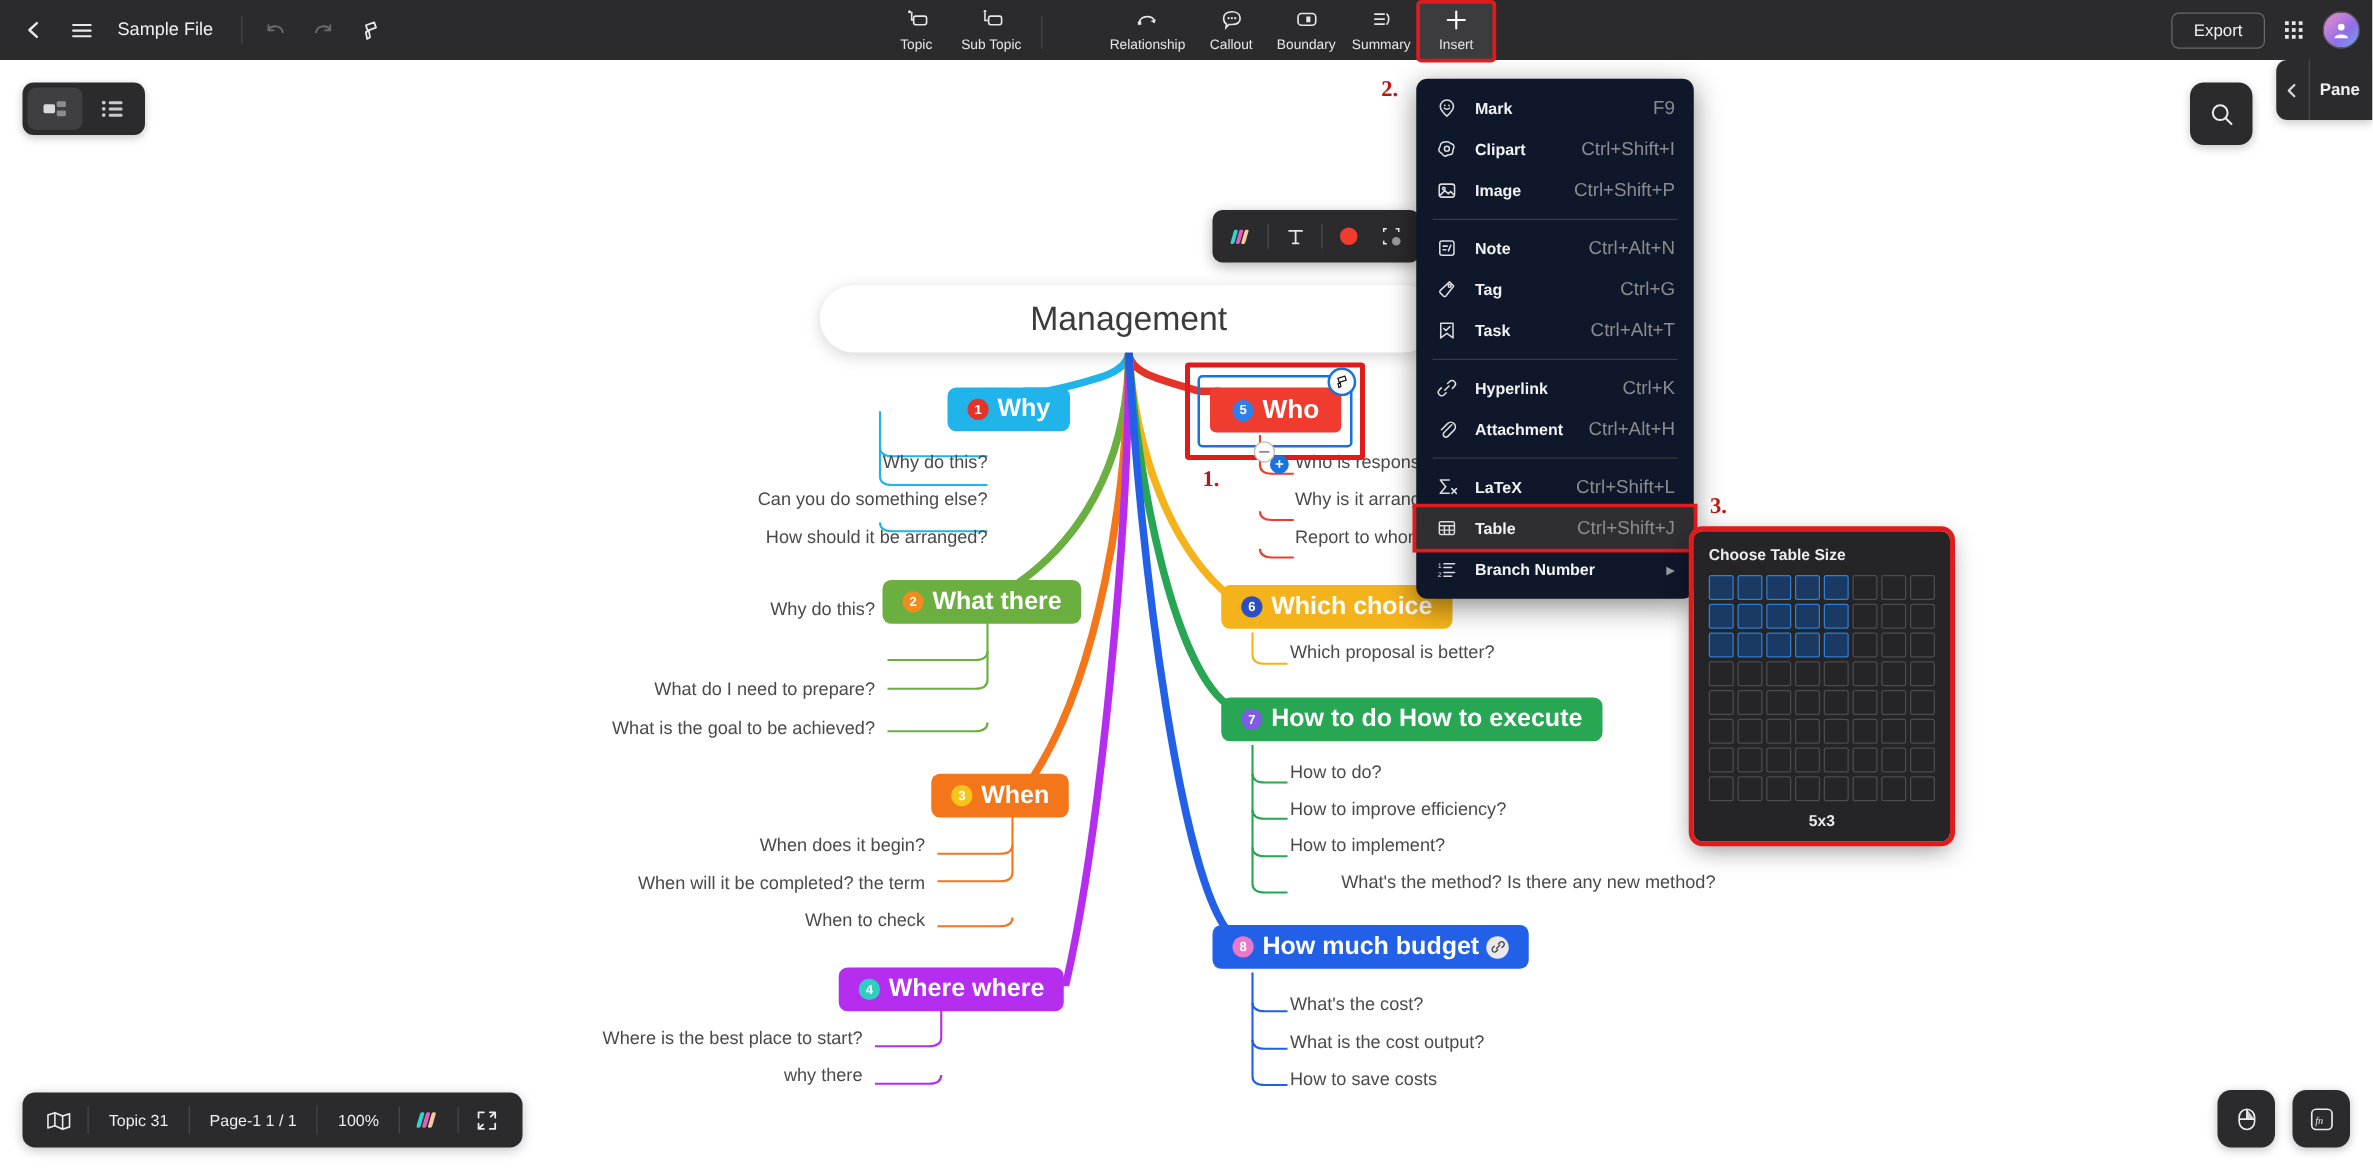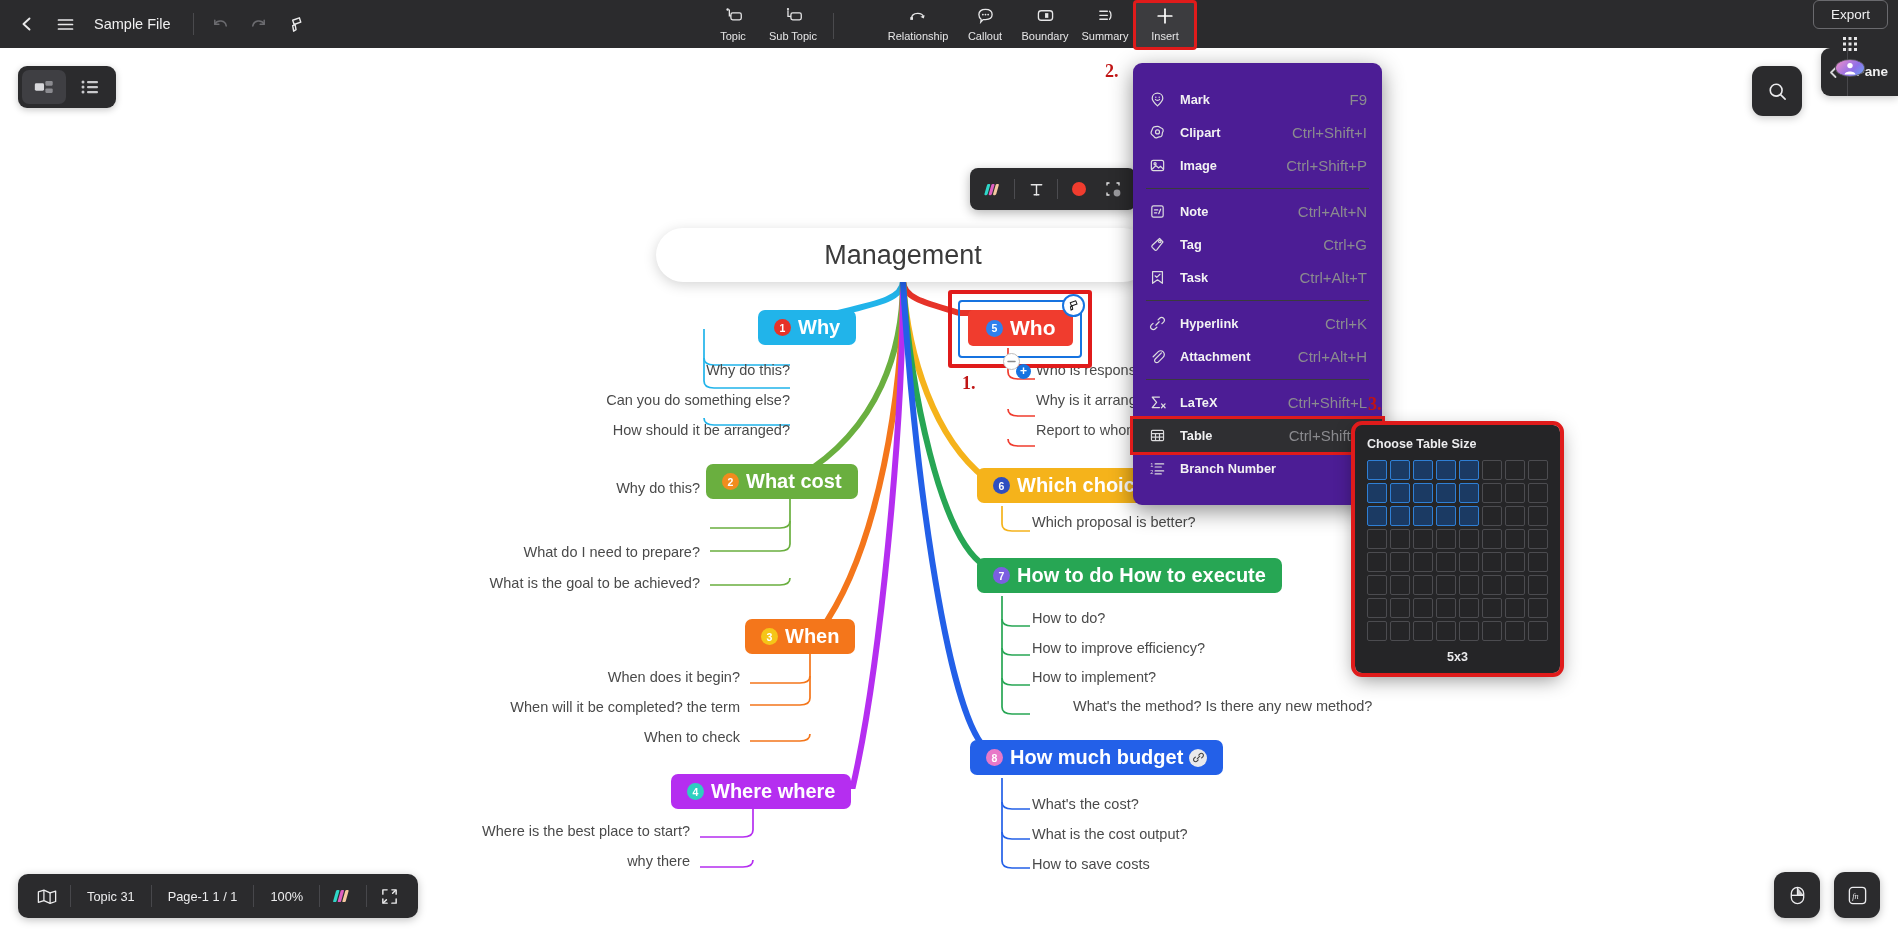--- a/index.html
+++ b/index.html
@@ -43,21 +43,21 @@
   .tool .tlbl { font-size: 11px; line-height: 14px; margin-top: 3px; white-space: nowrap; }
   .tool.wide { width: 74px; margin-left: 37px; }
   .tool.insert-highlight {
     outline: 3px solid #e01b1b; outline-offset: -1px; border-radius: 2px;
     background: #3c3c3f;
   }
   .vdiv { width: 1px; height: 26px; background: #4a4a4d; margin: 0 10px 9px 10px; align-self: flex-end;}
 
   .tb-right {
     position: absolute; right: 10px; top: 0; height: 48px;
-    display: flex; align-items: center; gap: 6px; flex-direction: column;
+    display: flex; align-items: center; gap: 6px;
   }
   .export-btn {
     border: 1px solid #6a6a6e; color: #f0f0f1; font-size: 13.5px;
     padding: 6px 17px; border-radius: 6px; cursor: pointer; background: transparent;
   }
   .grid-dots { width: 34px; height: 34px; display:flex; align-items:center; justify-content:center; cursor:pointer; border-radius:5px;}
   .avatar {
     width: 30px; height: 30px; border-radius: 50%;
     background: linear-gradient(135deg,#f08fc9,#8f6fe8 60%,#6aa8f5);
     display: flex; align-items: center; justify-content: center; cursor: pointer;
@@ -145,22 +145,22 @@
     box-shadow: 0 3px 11px rgba(0,0,0,.3);
   }
   .fmt-btn {
     width: 34px; height: 34px; display: flex; align-items: center; justify-content: center;
     cursor: pointer; border-radius: 5px; color: #e6e6e7;
   }
   .fmt-div { width: 1px; height: 20px; background: #4c4c50; margin: 0 4px; }
 
   
   .menu {
-    position: absolute; background: #4c1d95; border-radius: 9px;
-    padding: 20px 0; z-index: 50; width: 249px;
+    position: absolute; background: #0f172a; border-radius: 9px;
+    padding: 7px 0; z-index: 50; width: 222px;
     box-shadow: 0 6px 22px rgba(0,0,0,.45);
   }
   .menu-item {
     display: flex; align-items: center; height: 33px; padding: 0 15px 0 15px;
     cursor: pointer; position: relative;
   }
   .menu-item .mi-ico {
     width: 19px; height: 19px; margin-right: 13px; flex: none;
     display: flex; align-items: center; justify-content: center; color: #dcdcde;
   }
@@ -457,21 +457,21 @@
     <div class="node" style="left:758px; top:262px; padding:6px 16px; font-size:20px; background:#21b4ea;">
       <span class="num" style="background:#e63329;">1</span>
       <span>Why</span>
     </div>
     <div class="leaf r" style="left:440px; top:314px; width:350px;">Why do this?</div>
     <div class="leaf r" style="left:440px; top:344px; width:350px;">Can you do something else?</div>
     <div class="leaf r" style="left:440px; top:374px; width:350px;">How should it be arranged?</div>
 
     <div class="node" style="left:706px; top:416px; padding:6px 16px; font-size:20px; background:#6aaf3f;">
       <span class="num" style="background:#f08c1e;">2</span>
-      <span>What cost</span>
+      <span>What there</span>
     </div>
     <div class="leaf r" style="left:360px; top:432px; width:340px;">Why do this?</div>
     <div class="leaf r" style="left:360px; top:496px; width:340px;">What do I need to prepare?</div>
     <div class="leaf r" style="left:360px; top:527px; width:340px;">What is the goal to be achieved?</div>
 
     <div class="node" style="left:745px; top:571px; padding:6px 16px; font-size:20px; background:#f4761b;">
       <span class="num" style="background:#f5c518;">3</span>
       <span>When</span>
     </div>
     <div class="leaf r" style="left:400px; top:621px; width:340px;">When does it begin?</div>

